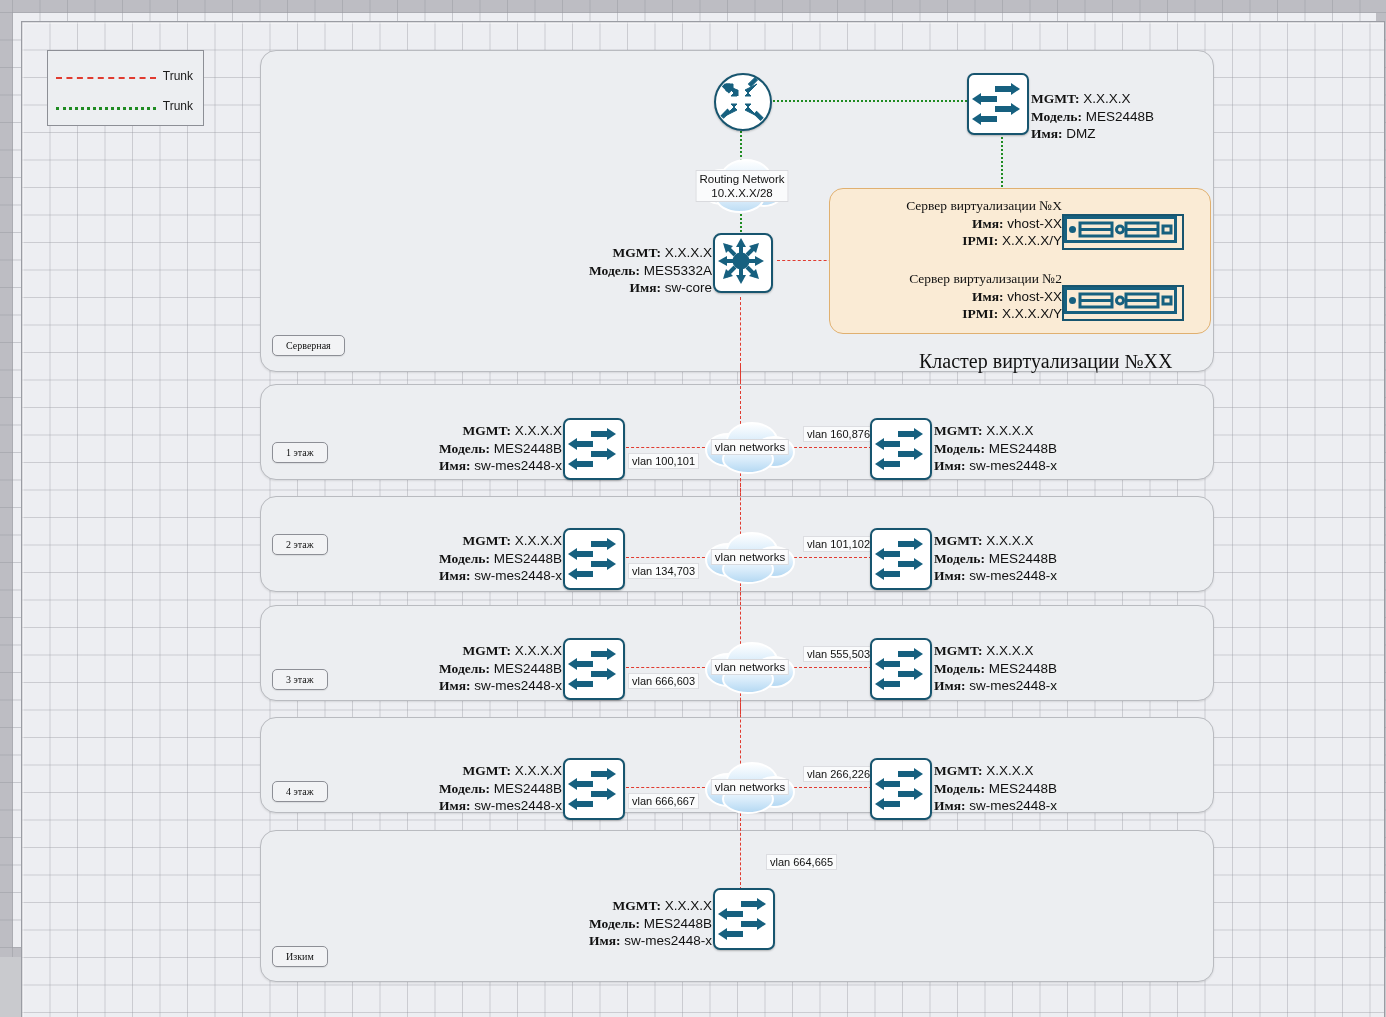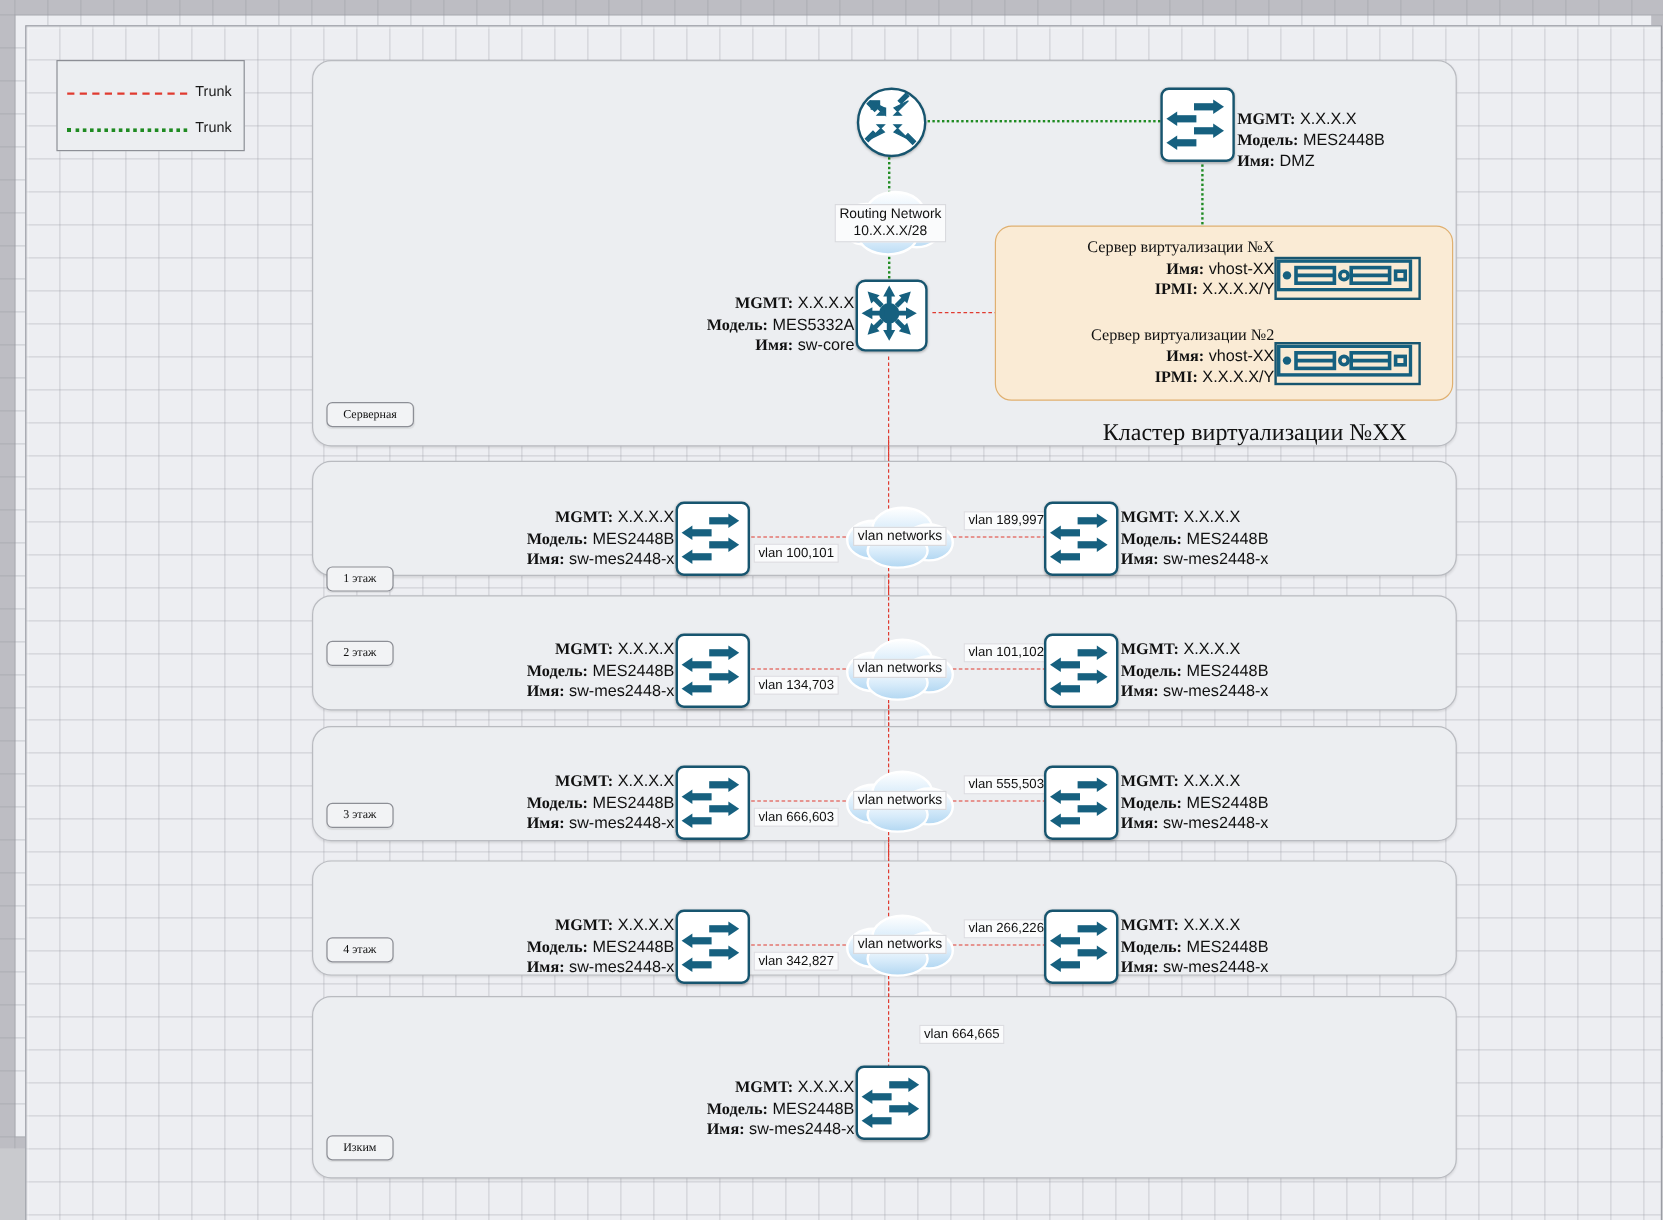--- a/index.html
+++ b/index.html
@@ -305,21 +305,21 @@
         <line x1="62" y1="13.5" x2="94" y2="13.5"></line>
         <circle cx="56" cy="13.5" r="3.5"></circle>
         <rect x="99" y="10" width="8" height="7"></rect>
       </g>
       <circle cx="8.5" cy="13.5" r="3.5" fill="#16607f"></circle>
     </svg>
   </div>
 
   <div id="floors-container">
         <div class="group" style="left:238px;top:362px;width:952px;height:94px;"></div>
-        <div class="group-label" style="left:250px;top:450px;text-align:right;">1 этаж</div>
+        <div class="group-label" style="left:250px;top:420px;text-align:right;">1 этаж</div>
         <div class="edge v-trunk" style="left:718px;top:344px;height:73px;"></div>
         <div class="edge v-trunk" style="left:718px;top:451px;height:25px;"></div>
         <div class="edge h-trunk" style="left:604px;top:425px;width:84px;"></div>
         <div class="edge h-trunk" style="left:752px;top:425px;width:98px;"></div>
         <div class="nlabel left" style="left:340px;top:400px;width:200px;">
             <div><b>MGMT:</b> <span>X.X.X.X</span></div>
             <div><b>Модель:</b> <span>MES2448B</span></div>
             <div><b>Имя:</b> <span>sw-mes2448-x</span></div>
           </div>
         <div class="swbox" style="left:541px;top:396px;">
@@ -354,21 +354,21 @@
               </linearGradient>
             </defs>
       <g fill="url(#cgf0)" stroke="#ffffff" stroke-width="2">
         <ellipse cx="28" cy="32" rx="22" ry="16"></ellipse>
               <ellipse cx="52" cy="23" rx="25" ry="18"></ellipse>
         <ellipse cx="74" cy="34" rx="20" ry="15"></ellipse>
               <ellipse cx="48" cy="41" rx="25" ry="14"></ellipse>
             </g>
           </svg>
             <div class="ctext">vlan networks</div></div>
-        <div class="elabel" style="left:781px;top:404px;">vlan 189,997</div>
+        <div class="elabel" style="left:781px;top:404px;">vlan 160,876</div>
         <div class="swbox" style="left:848px;top:396px;">
           <svg width="54" height="54" viewBox="0 0 54 54">
             <g fill="#16607f">
       <g transform="translate(26,8)">
                 <rect x="0" y="3" width="17" height="6"></rect>
                 <polygon points="16,0 25,6 16,12"></polygon>
               </g>
       <g transform="translate(28,18) scale(-1,1)">
                 <rect x="0" y="3" width="17" height="6"></rect>
                 <polygon points="16,0 25,6 16,12"></polygon>
@@ -571,21 +571,21 @@
                 <rect x="0" y="3" width="17" height="6"></rect>
                 <polygon points="16,0 25,6 16,12"></polygon>
               </g>
       <g transform="translate(28,38) scale(-1,1)">
                 <rect x="0" y="3" width="17" height="6"></rect>
                 <polygon points="16,0 25,6 16,12"></polygon>
               </g>
       </g>
           </svg>
         </div>
-        <div class="elabel" style="left:606px;top:771px;">vlan 342,827</div>
+        <div class="elabel" style="left:606px;top:771px;">vlan 666,667</div>
         <div class="cloud" style="left:678px;top:736px;width:100px;height:58px;"><svg width="100" height="58" viewBox="0 0 100 58">
       <defs>
               <linearGradient id="cgf3" x1="0" y1="0" x2="0" y2="1">
         <stop offset="0%" stop-color="#ffffff"></stop>
                 <stop offset="55%" stop-color="#d7ebfa"></stop>
         <stop offset="100%" stop-color="#b2d7f2"></stop>
               </linearGradient>
             </defs>
       <g fill="url(#cgf3)" stroke="#ffffff" stroke-width="2">
         <ellipse cx="28" cy="32" rx="22" ry="16"></ellipse>

